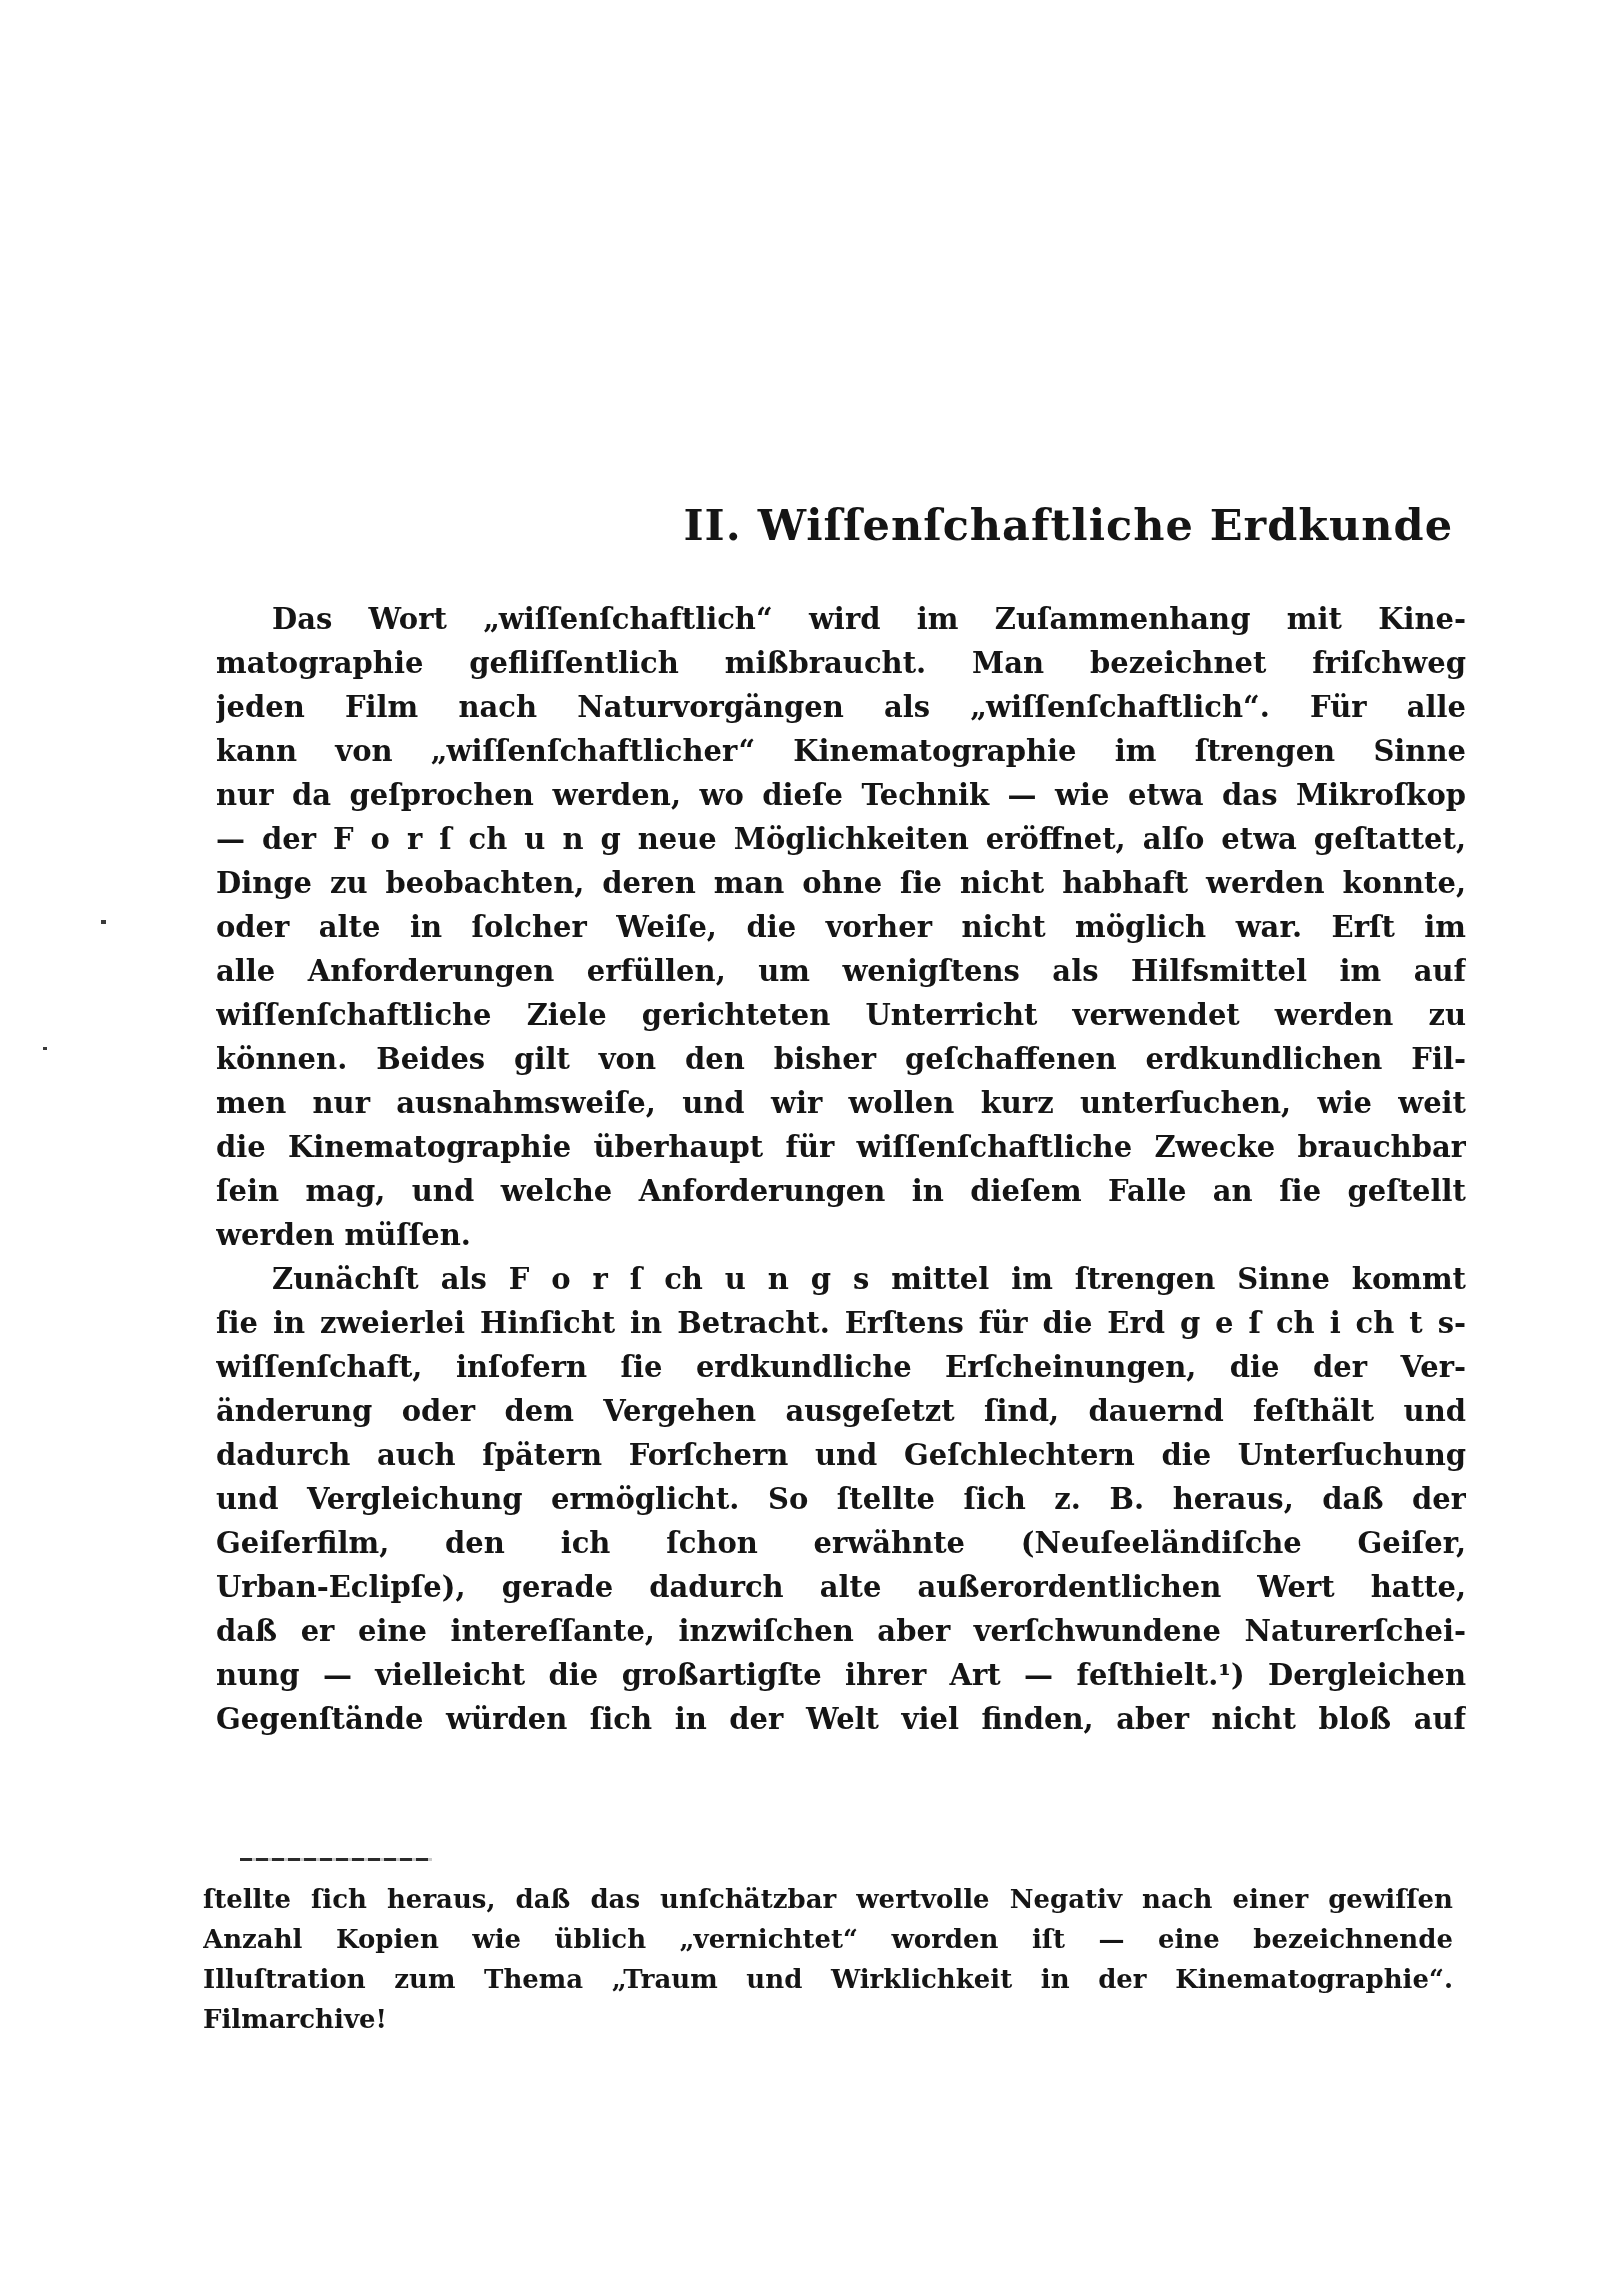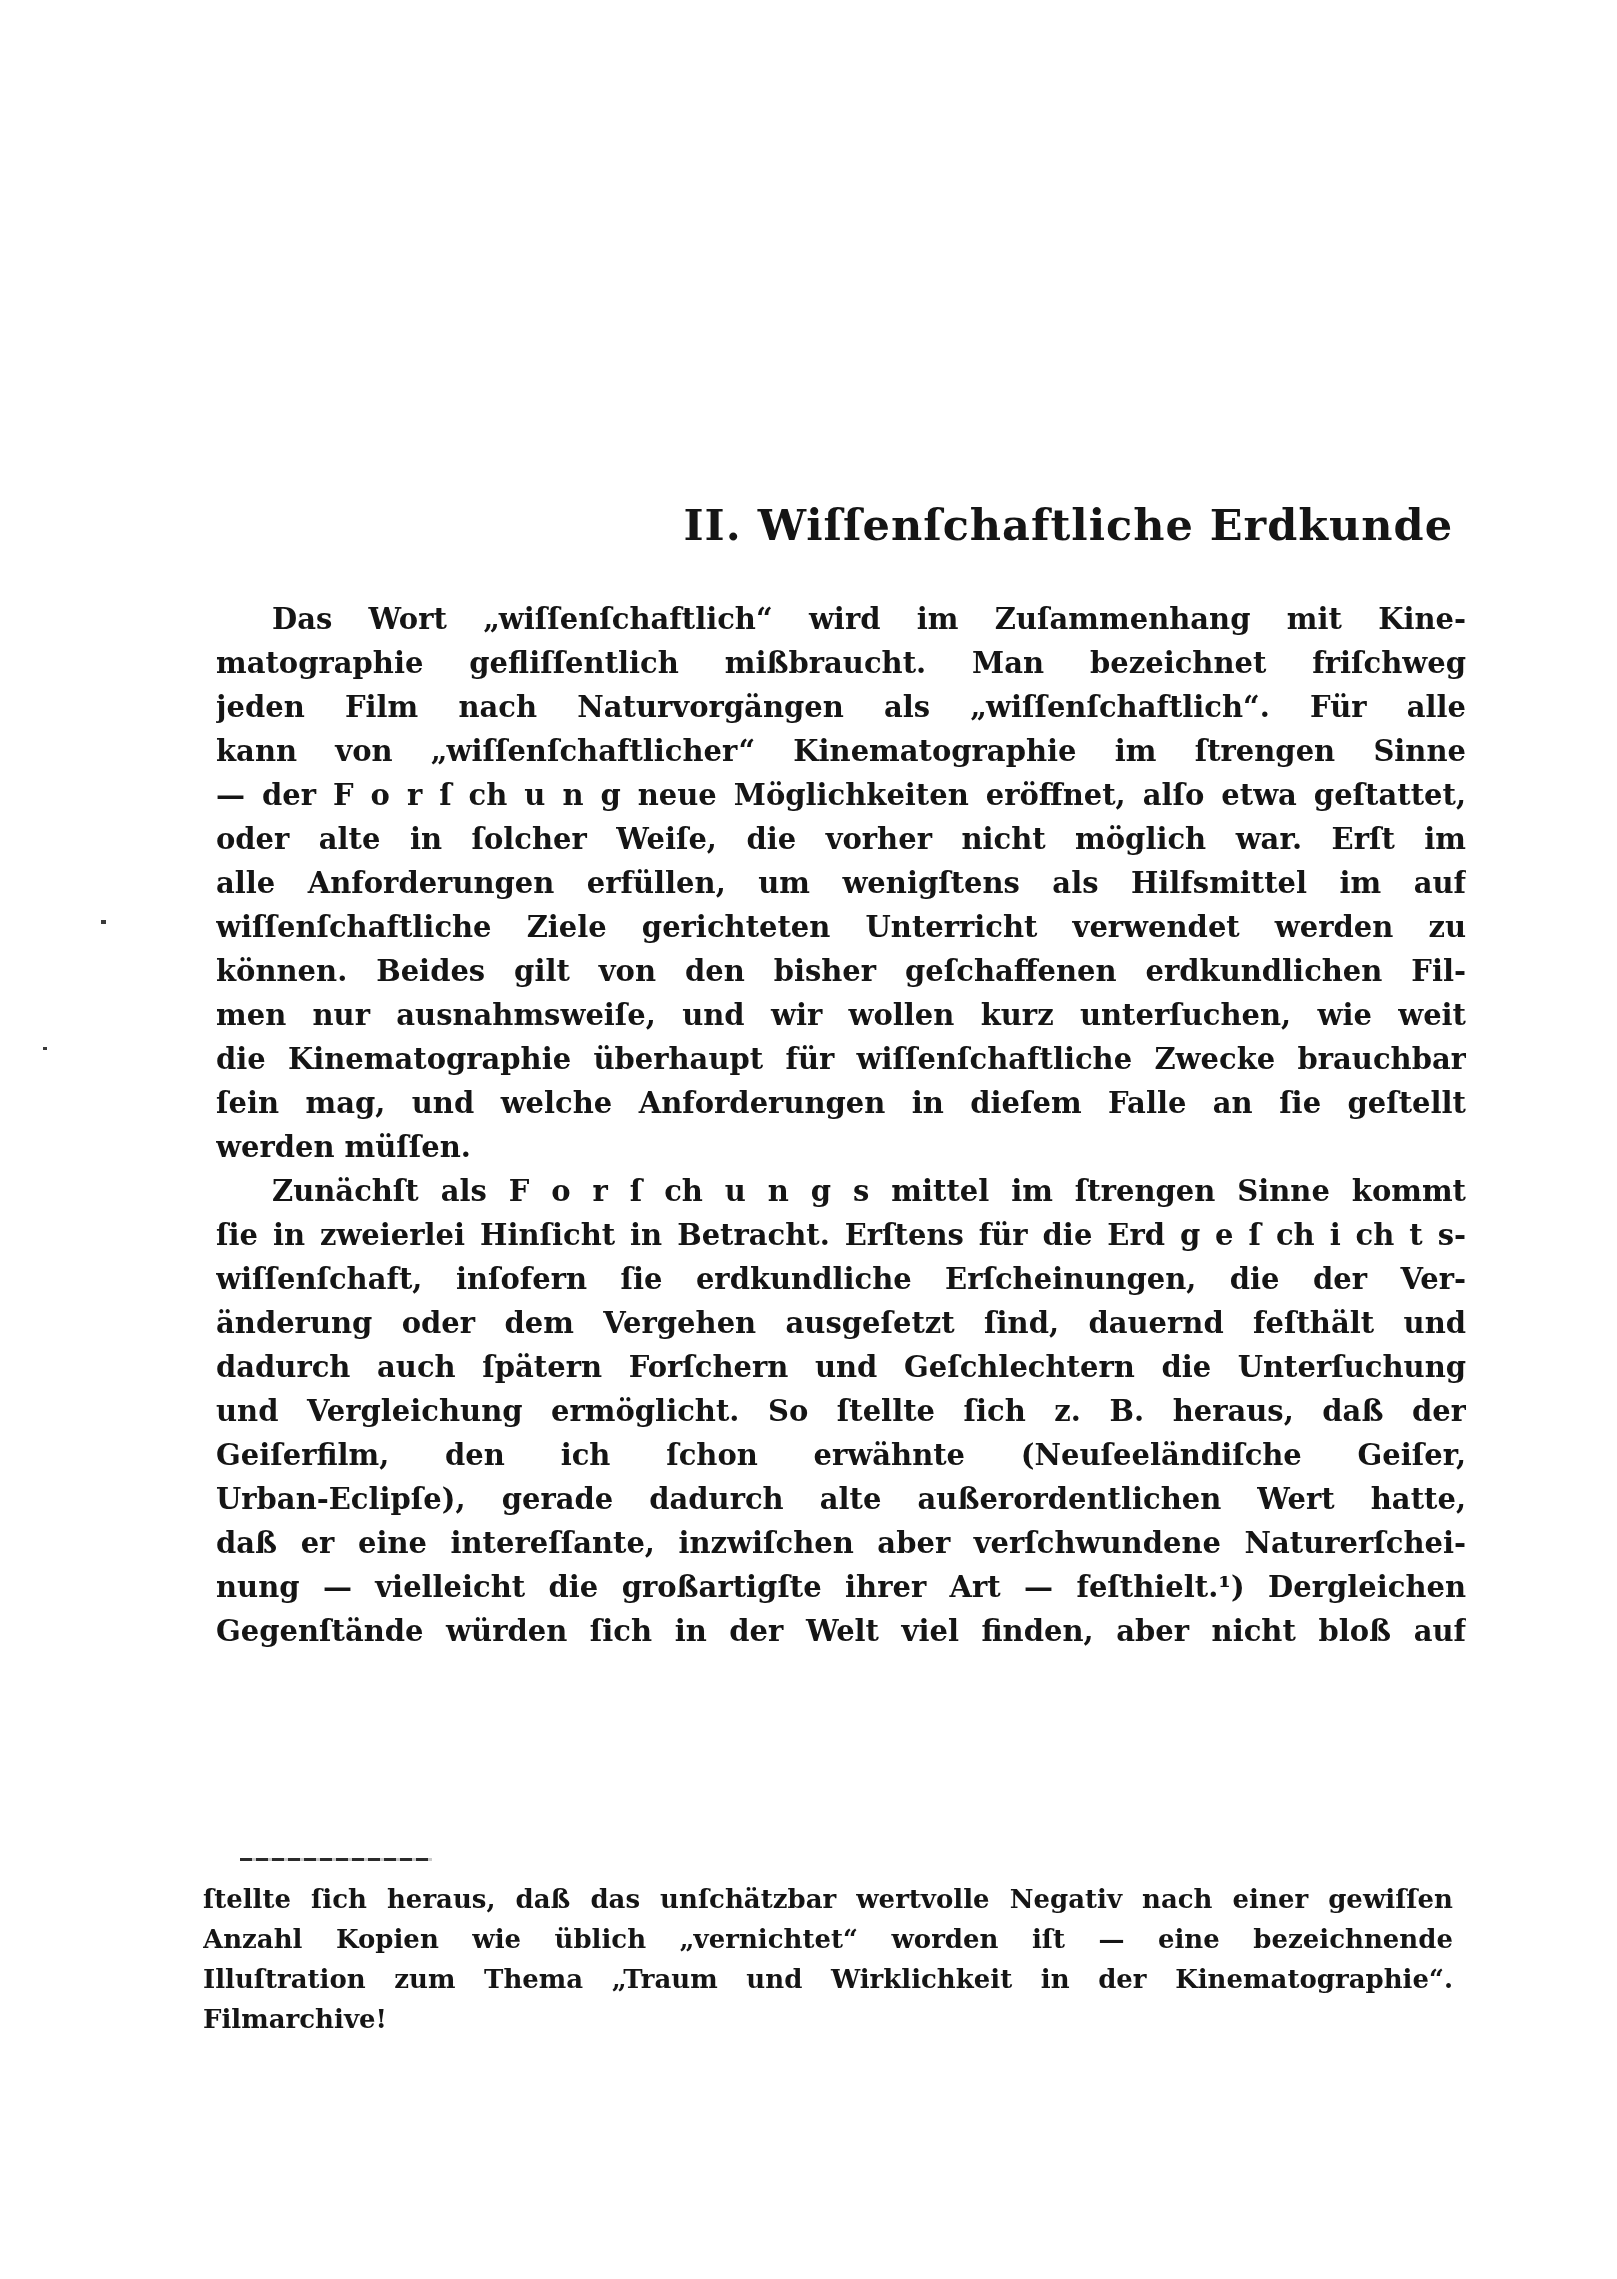--- a/index.html
+++ b/index.html
@@ -66,21 +66,23 @@
 
 <div class="sheet">
 
   <h1 class="title">II. Wiſſenſchaftliche Erdkunde</h1>
 
   <div class="body-text">
     <div class="line indent">Das Wort „wiſſenſchaftlich“ wird im Zuſammenhang mit Kine-</div>
     <div class="line">matographie gefliſſentlich mißbraucht. Man bezeichnet friſchweg</div>
     <div class="line">jeden Film nach Naturvorgängen als „wiſſenſchaftlich“. Für alle</div>
     <div class="line">kann von „wiſſenſchaftlicher“ Kinematographie im ſtrengen Sinne</div>
+    <div class="line">nur da geſprochen werden, wo dieſe Technik — wie etwa das Mikroſkop</div>
     <div class="line">— der F o r ſ ch u n g neue Möglichkeiten eröffnet, alſo etwa geſtattet,</div>
+    <div class="line">Dinge zu beobachten, deren man ohne ſie nicht habhaft werden konnte,</div>
     <div class="line">oder alte in ſolcher Weiſe, die vorher nicht möglich war. Erſt im</div>
     <div class="line">alle Anforderungen erfüllen, um wenigſtens als Hilfsmittel im auf</div>
     <div class="line">wiſſenſchaftliche Ziele gerichteten Unterricht verwendet werden zu</div>
     <div class="line">können. Beides gilt von den bisher geſchaffenen erdkundlichen Fil-</div>
     <div class="line">men nur ausnahmsweiſe, und wir wollen kurz unterſuchen, wie weit</div>
     <div class="line">die Kinematographie überhaupt für wiſſenſchaftliche Zwecke brauchbar</div>
     <div class="line">ſein mag, und welche Anforderungen in dieſem Falle an ſie geſtellt</div>
     <div class="line para-end">werden müſſen.</div>
 
     <div class="line indent">Zunächſt als F o r ſ ch u n g s mittel im ſtrengen Sinne kommt</div>

